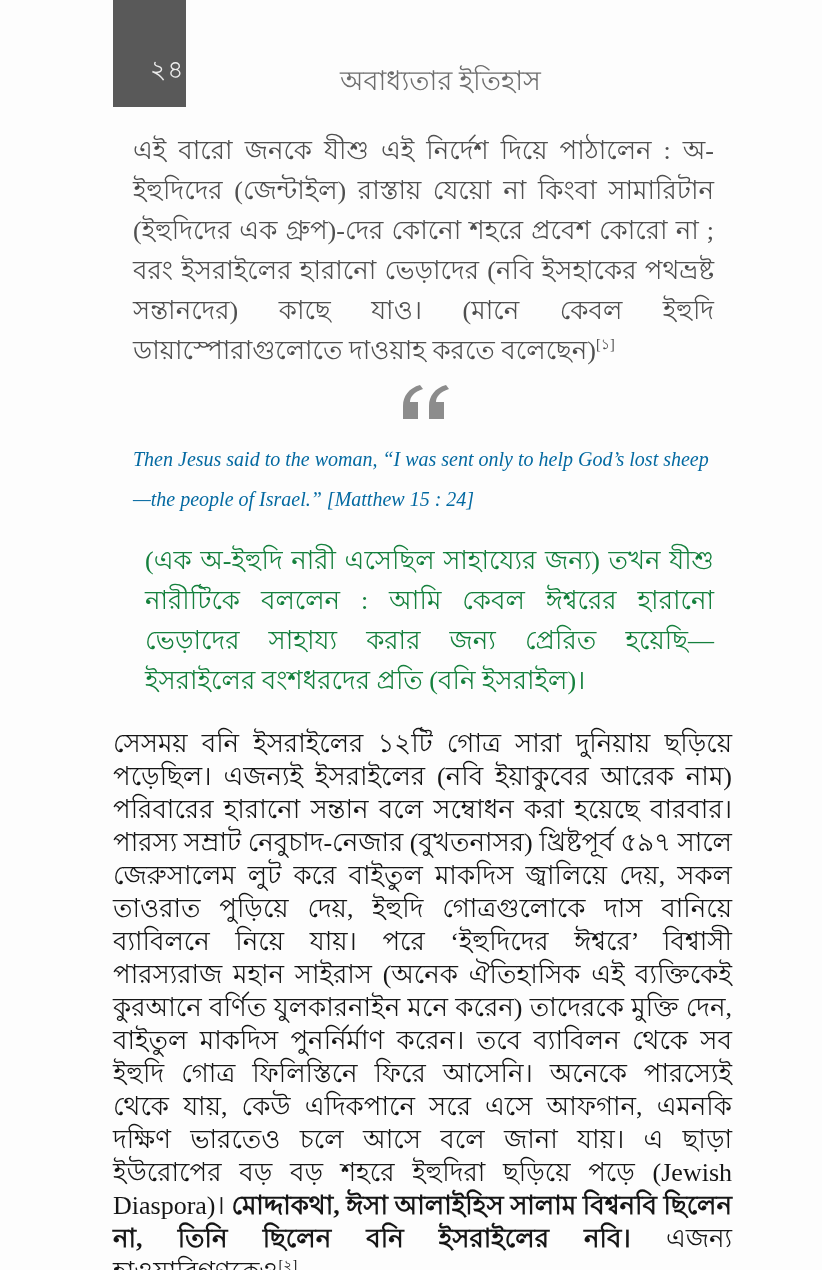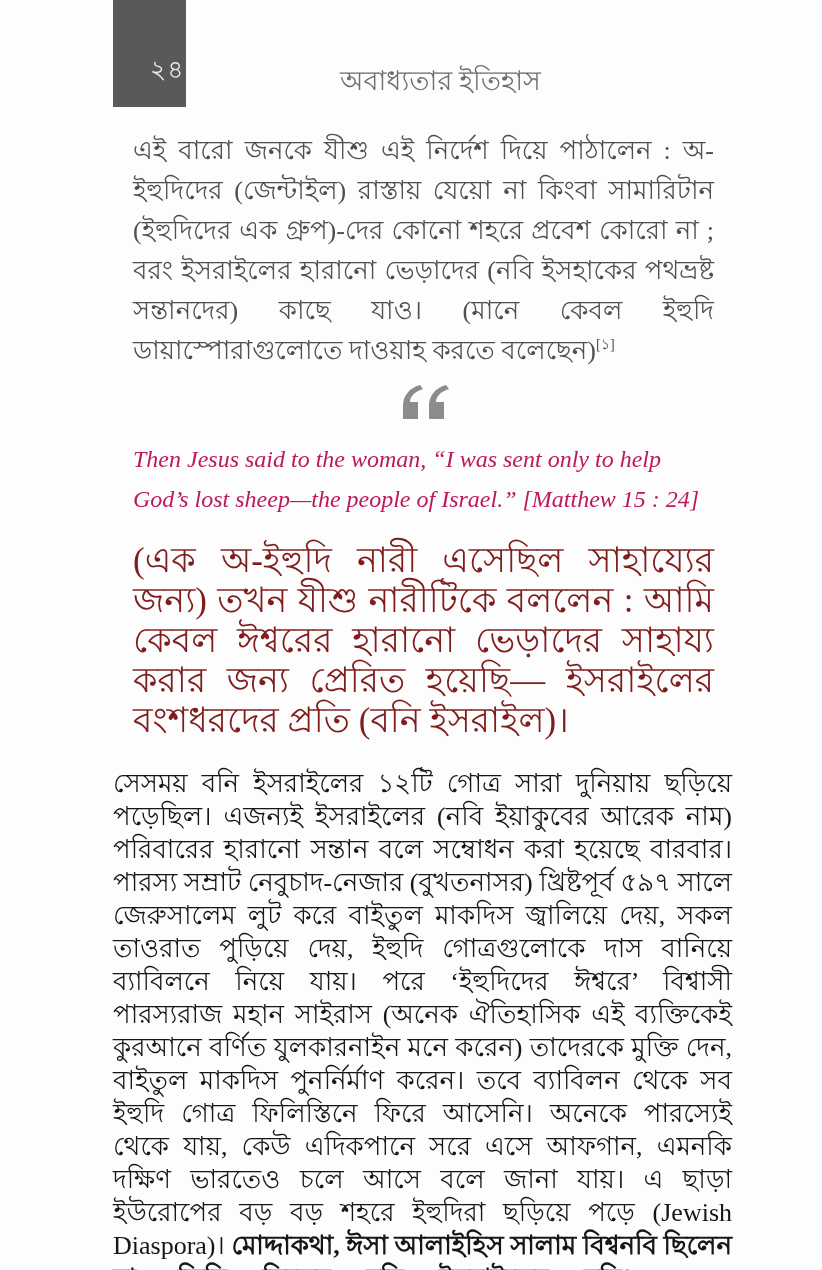--- a/index.html
+++ b/index.html
@@ -68,32 +68,32 @@
 
   .quote-icon-wrap {
     margin-top: 14px;
     text-align: center;
     height: 40px;
   }
 
   .quote-en {
     margin: 14px 26px 0 20px;
     font-style: italic;
-    font-size: 24px;
+    font-size: 20px;
     line-height: 40px;
-    color: #be185d;
+    color: #0369a1;
     text-align: left;
   }
 
   .quote-translation {
-    margin: 22px 26px 0 20px;
+    margin: 22px 26px 0 32px;
     text-align: justify;
-    font-size: 35px;
+    font-size: 26px;
     line-height: 40px;
-    color: #7f1d1d;
+    color: #15803d;
   }
 
   .body-para {
     margin: 26px 8px 0 0;
     text-align: justify;
     font-size: 26px;
     line-height: 33px;
     color: #161616;
   }
   .body-para b { font-weight: bold; }

